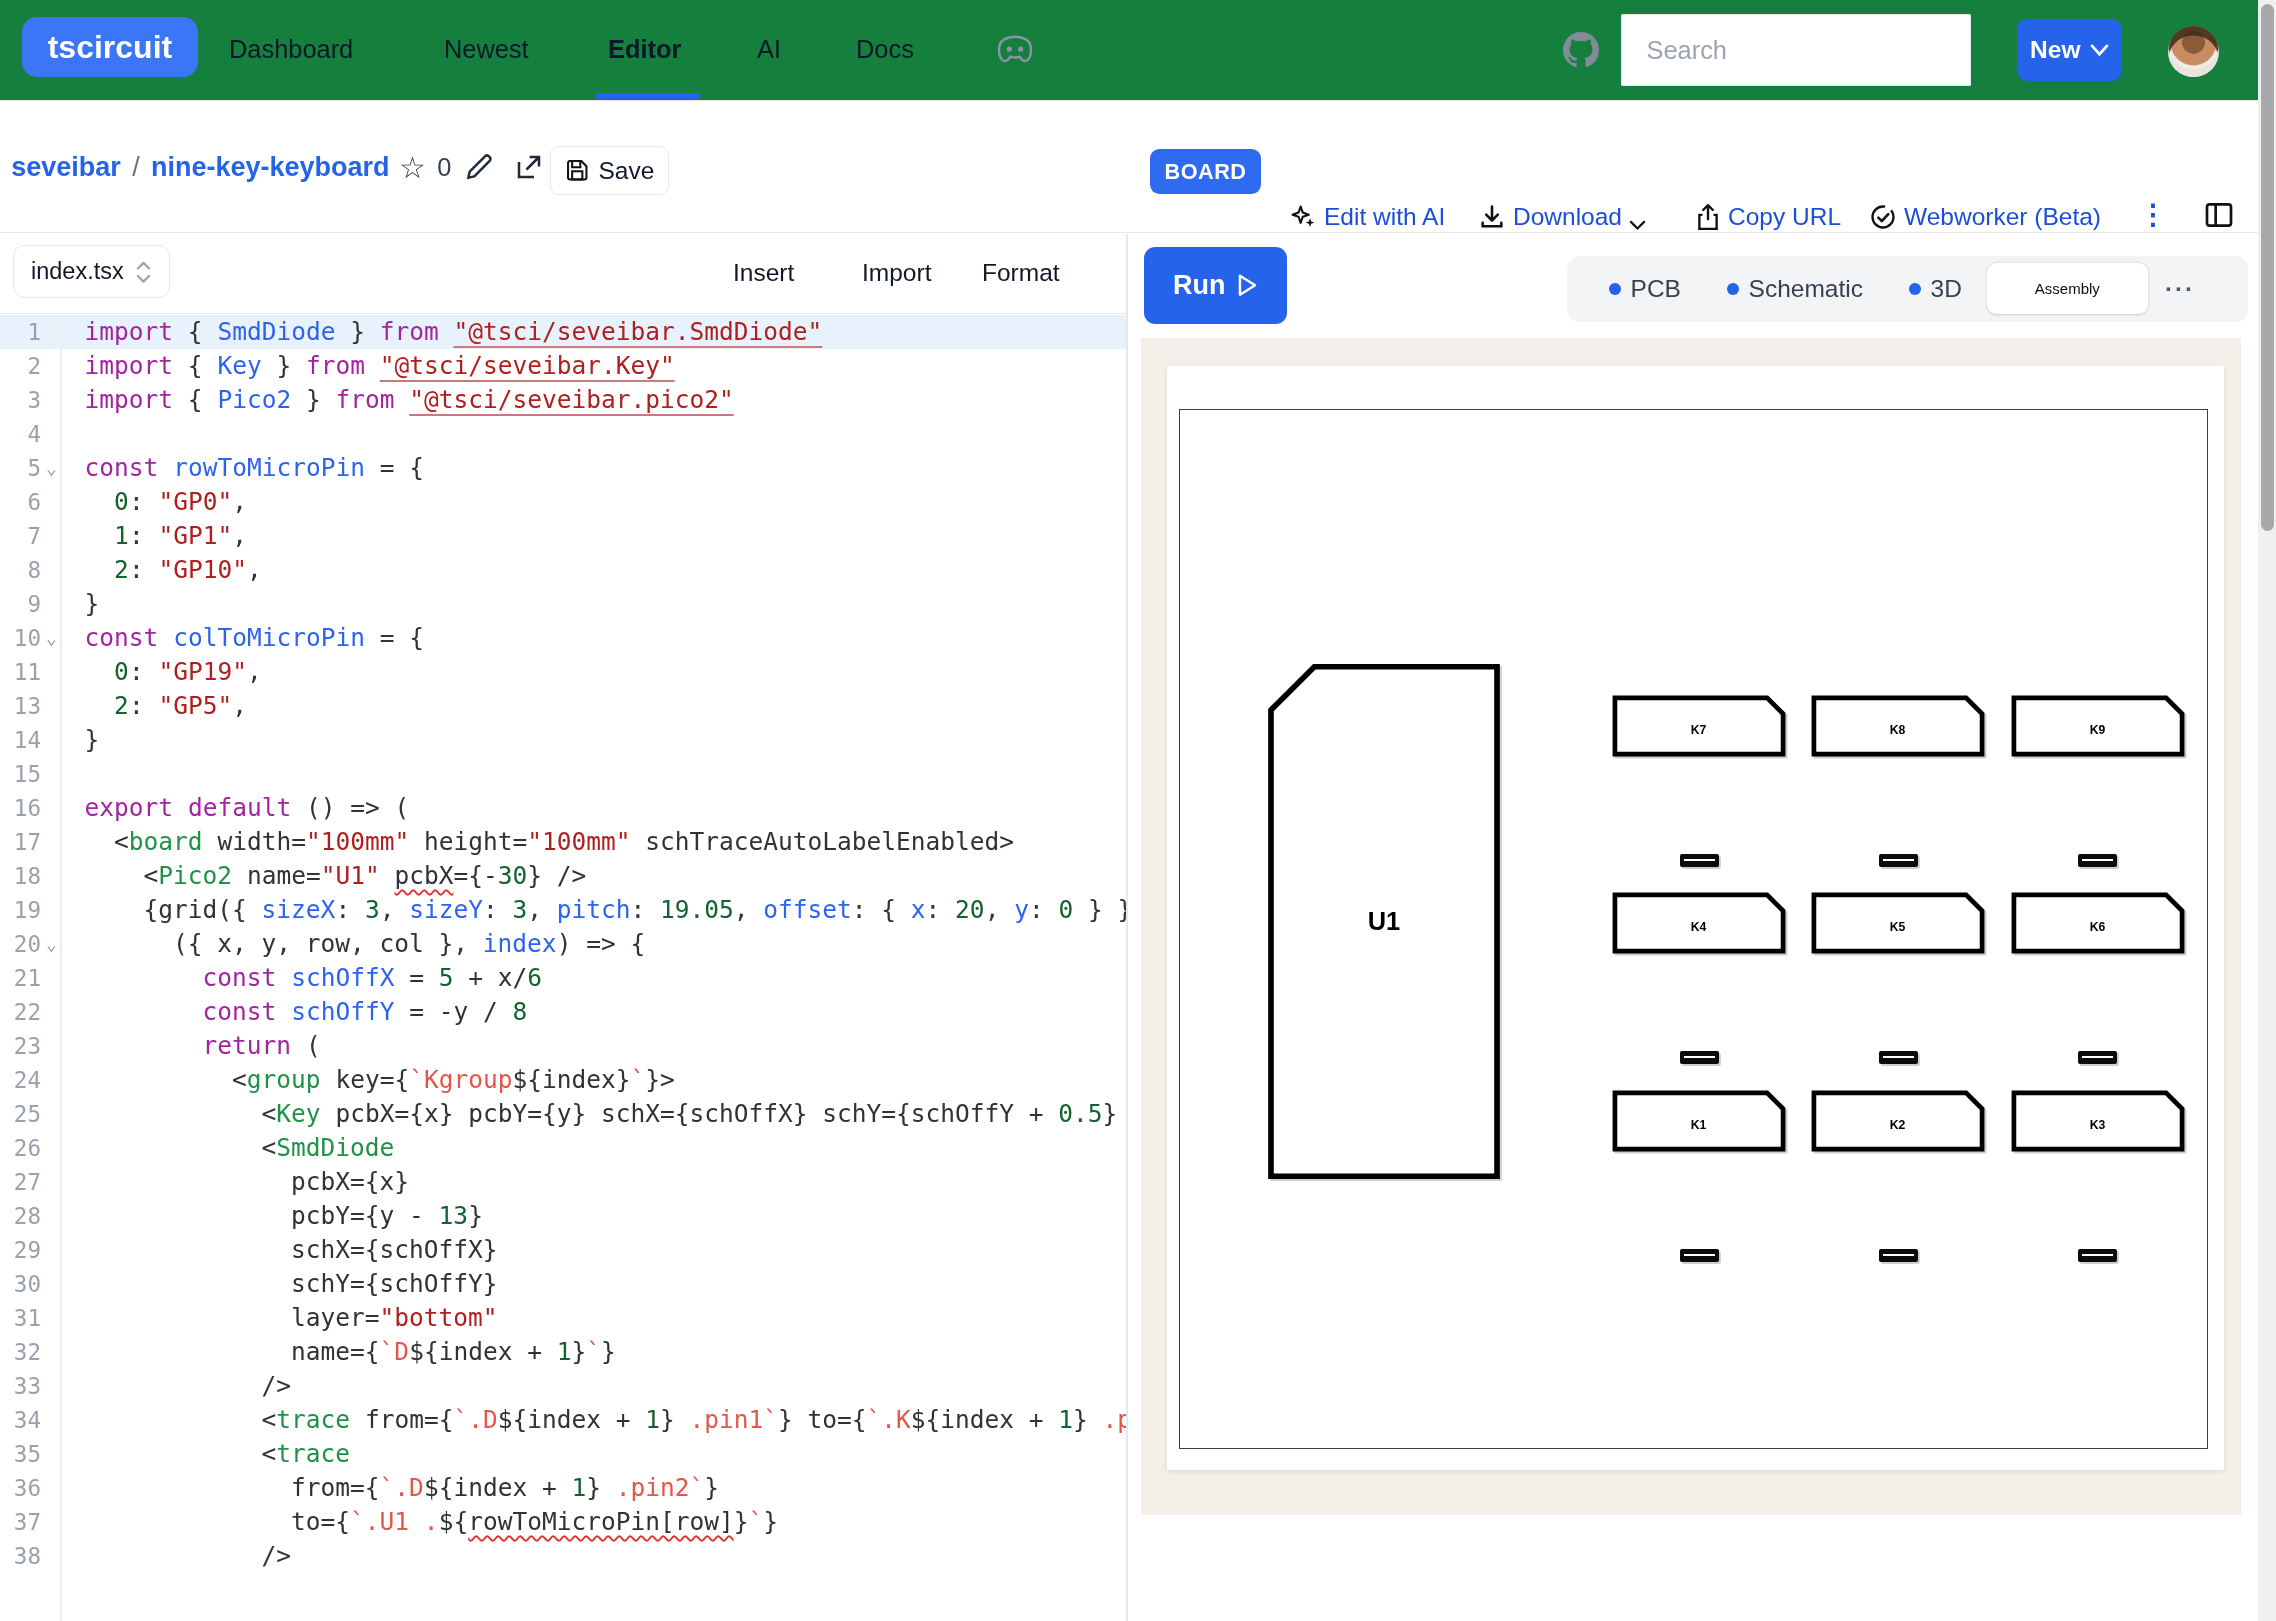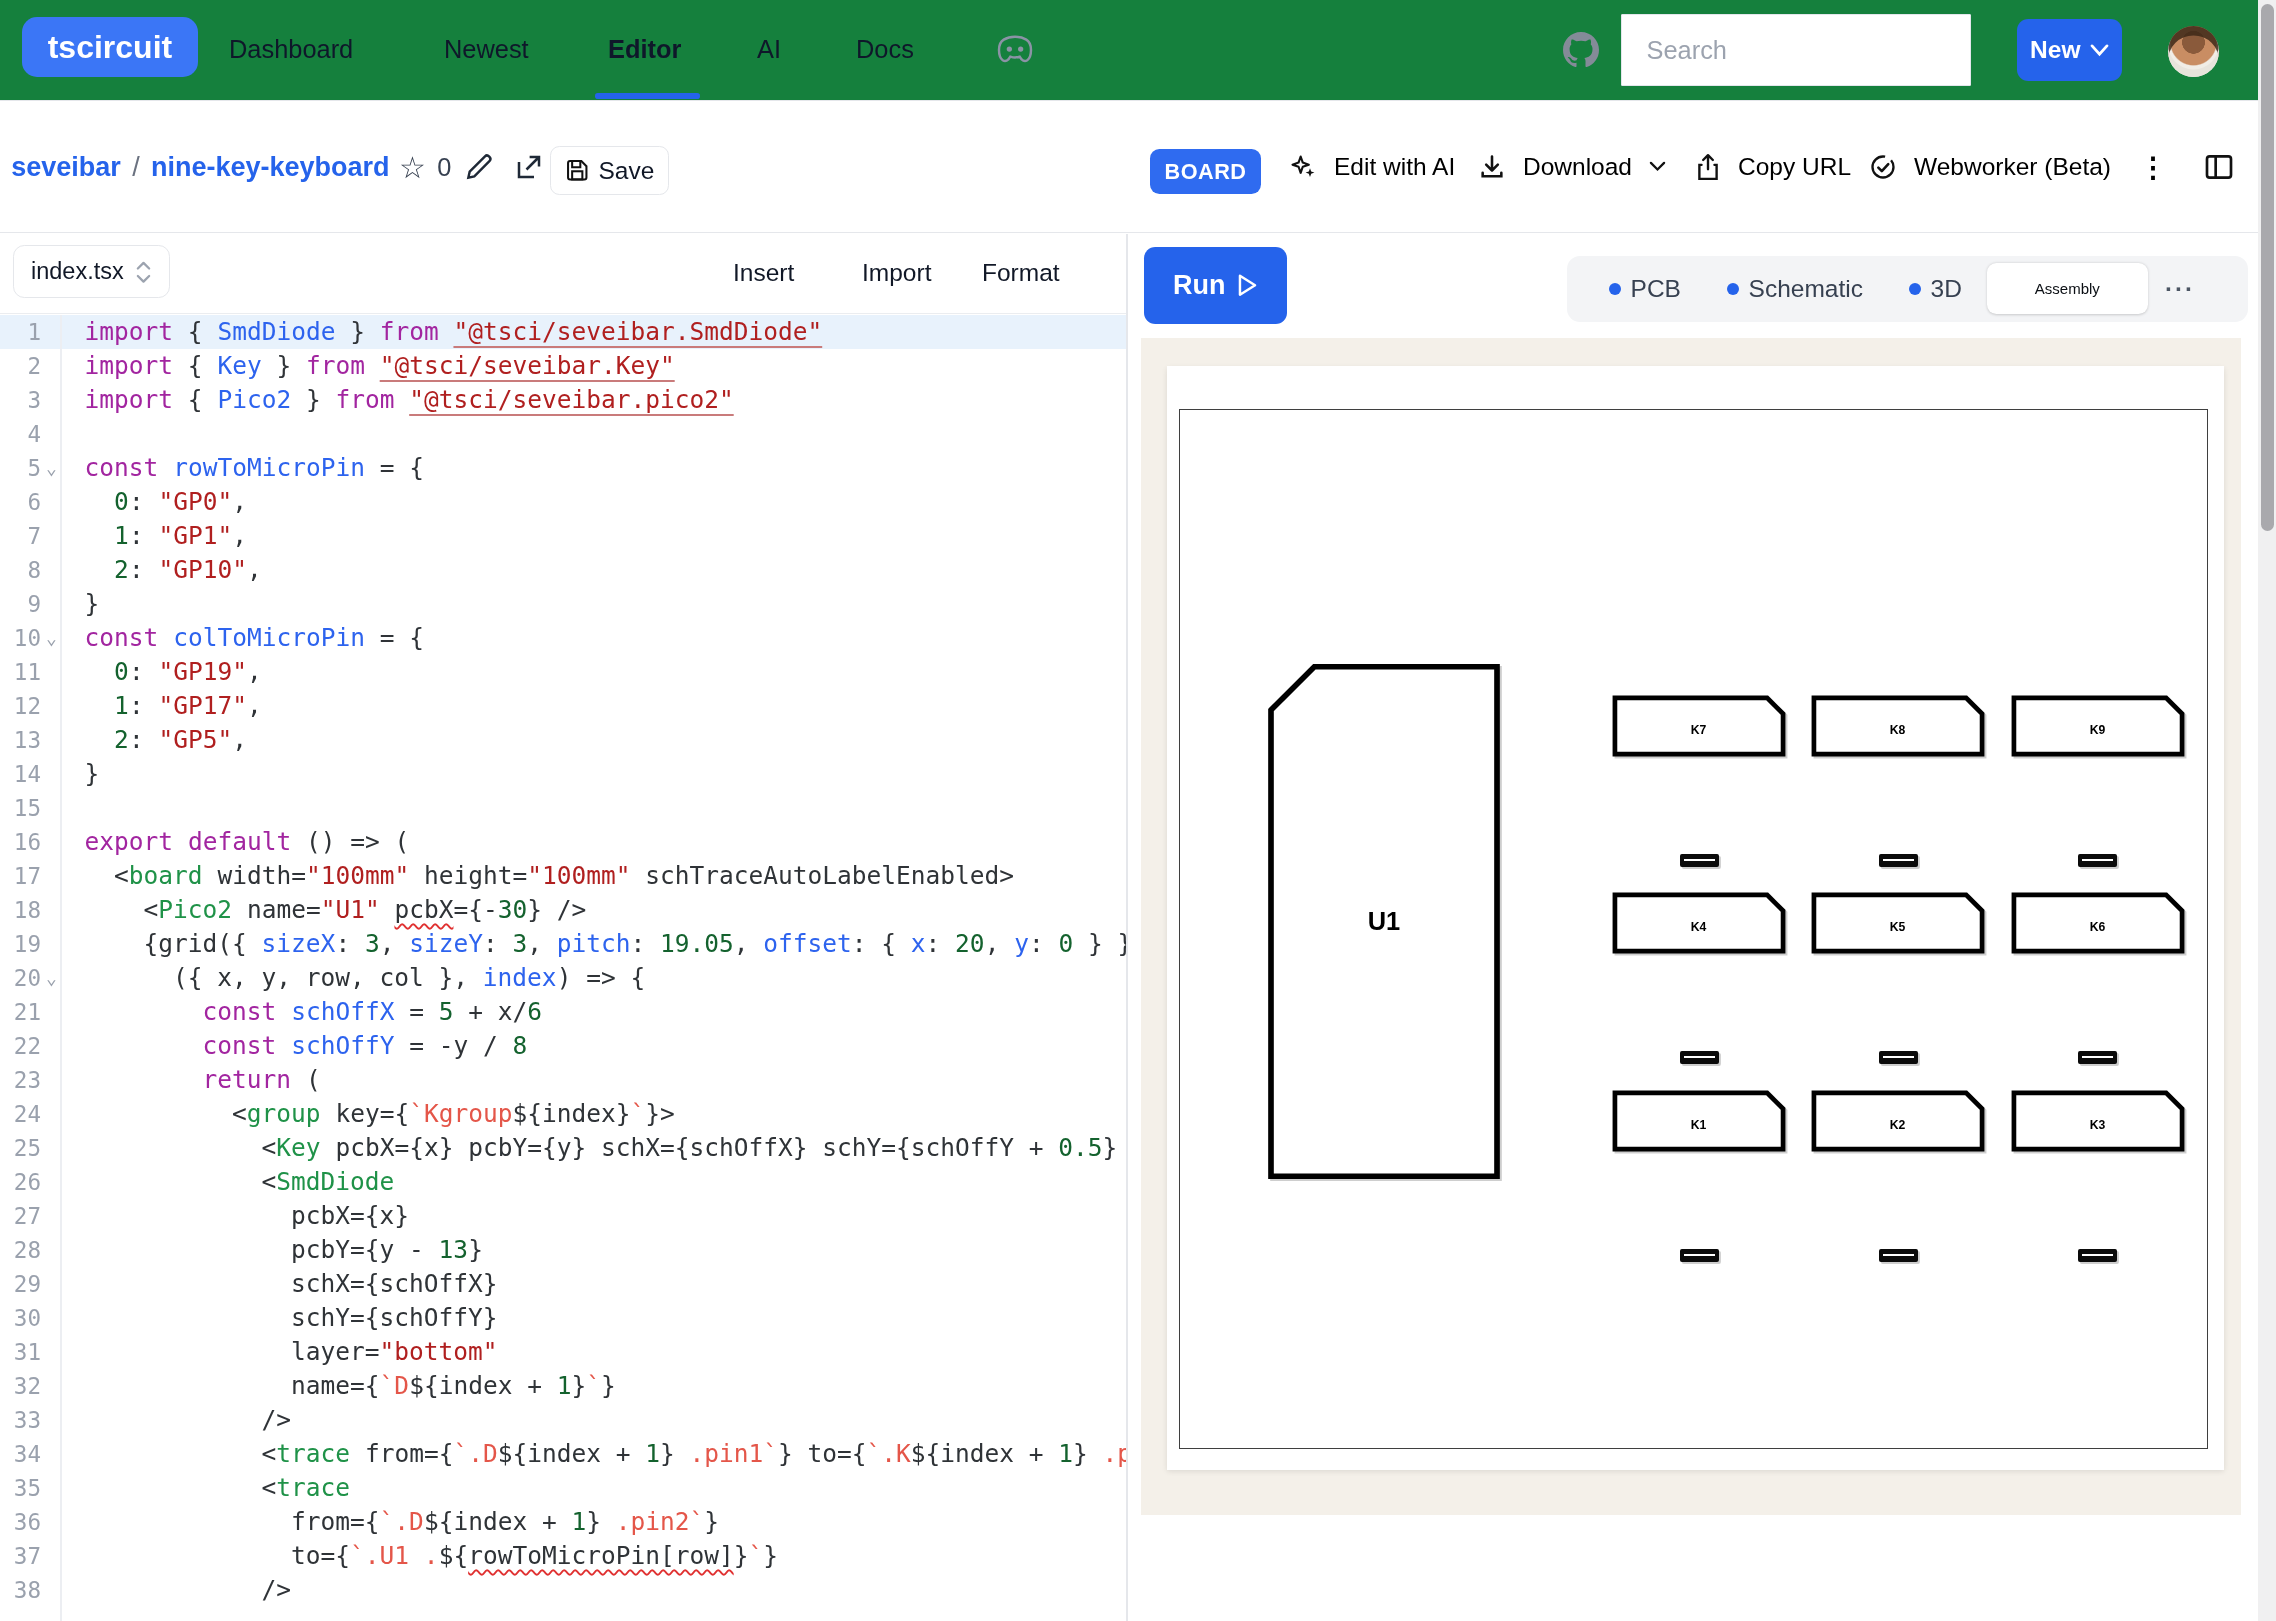--- a/index.html
+++ b/index.html
@@ -35,21 +35,21 @@
   .bluelink { color:#2563eb; font-weight:bold; font-size:27px; }
   .slash { color:#6b7280; font-size:27px; padding:0 11.3px; font-weight:400; }
   .staricon { font-size:30px; color:#374151; }
   .countt { font-size:25.4px; color:#374151; }
   #savebtn { position:absolute; left:550px; top:43px; width:119px; height:49px; border:1.9px solid #e5e7eb;
     border-radius:9.4px; background:#fff; display:flex; align-items:center; justify-content:center; gap:9.4px;
     font-size:24.5px; font-weight:500; color:#111827; cursor:pointer; }
   #boardbadge { position:absolute; left:1150px; top:46px; width:111px; height:45px; background:#2f6bf0;
     border-radius:9.4px; color:#fff; font-weight:bold; font-size:21.7px; letter-spacing:0.5px;
     display:flex; align-items:center; justify-content:center; }
-  .tbact { display:flex; align-items:center; gap:17px; font-size:24.5px; font-weight:500; color:#000000;
+  .tbact { display:flex; align-items:flex-end; gap:7px; font-size:24.5px; font-weight:500; color:#1d4ed8;
     position:absolute; top:0; height:128px; cursor:pointer; }
   .icn { display:inline-flex; }
 
   
   #edheader { position:absolute; left:0; top:234px; width:1126px; height:80px; background:#fff;
     border-bottom:1.9px solid #ebedf0; }
   #filechip { position:absolute; left:13px; top:11.3px; height:53px; padding:0 17px; border:1.9px solid #e5e7eb;
     border-radius:11.3px; display:flex; align-items:center; gap:11.3px; font-size:23.5px; color:#111827;
     background:#fff; cursor:pointer; }
   .edmenu { position:absolute; top:0; height:78px; display:flex; align-items:center; font-size:24.5px;
@@ -246,21 +246,20 @@
       <div class="cl"><span class="g">2</span><span class="fold"></span><span class="code"><span class="tk-k">import</span><span class="tk-p"> { </span><span class="tk-v">Key</span><span class="tk-p"> } </span><span class="tk-k">from</span><span class="tk-p"> </span><span class="tk-sl">"@tsci/seveibar.Key"</span></span></div>
       <div class="cl"><span class="g">3</span><span class="fold"></span><span class="code"><span class="tk-k">import</span><span class="tk-p"> { </span><span class="tk-v">Pico2</span><span class="tk-p"> } </span><span class="tk-k">from</span><span class="tk-p"> </span><span class="tk-sl">"@tsci/seveibar.pico2"</span></span></div>
       <div class="cl"><span class="g">4</span><span class="fold"></span><span class="code"></span></div>
       <div class="cl"><span class="g">5</span><span class="fold">⌄</span><span class="code"><span class="tk-k">const</span><span class="tk-p"> </span><span class="tk-v">rowToMicroPin</span><span class="tk-p"> = {</span></span></div>
       <div class="cl"><span class="g">6</span><span class="fold"></span><span class="code"><span class="tk-p">  </span><span class="tk-n">0</span><span class="tk-p">: </span><span class="tk-s">"GP0"</span><span class="tk-p">,</span></span></div>
       <div class="cl"><span class="g">7</span><span class="fold"></span><span class="code"><span class="tk-p">  </span><span class="tk-n">1</span><span class="tk-p">: </span><span class="tk-s">"GP1"</span><span class="tk-p">,</span></span></div>
       <div class="cl"><span class="g">8</span><span class="fold"></span><span class="code"><span class="tk-p">  </span><span class="tk-n">2</span><span class="tk-p">: </span><span class="tk-s">"GP10"</span><span class="tk-p">,</span></span></div>
       <div class="cl"><span class="g">9</span><span class="fold"></span><span class="code"><span class="tk-p">}</span></span></div>
       <div class="cl"><span class="g">10</span><span class="fold">⌄</span><span class="code"><span class="tk-k">const</span><span class="tk-p"> </span><span class="tk-v">colToMicroPin</span><span class="tk-p"> = {</span></span></div>
       <div class="cl"><span class="g">11</span><span class="fold"></span><span class="code"><span class="tk-p">  </span><span class="tk-n">0</span><span class="tk-p">: </span><span class="tk-s">"GP19"</span><span class="tk-p">,</span></span></div>
-      <div class="cl"><span class="g">12</span><span class="fold"></span><span class="code"><span class="tk-p">  </span><span class="tk-n">1</span><span class="tk-p">: </span><span class="tk-s">"GP17"</span><span class="tk-p">,</span></span></div>
       <div class="cl"><span class="g">13</span><span class="fold"></span><span class="code"><span class="tk-p">  </span><span class="tk-n">2</span><span class="tk-p">: </span><span class="tk-s">"GP5"</span><span class="tk-p">,</span></span></div>
       <div class="cl"><span class="g">14</span><span class="fold"></span><span class="code"><span class="tk-p">}</span></span></div>
       <div class="cl"><span class="g">15</span><span class="fold"></span><span class="code"></span></div>
       <div class="cl"><span class="g">16</span><span class="fold"></span><span class="code"><span class="tk-k">export</span><span class="tk-p"> </span><span class="tk-k">default</span><span class="tk-p"> () =&gt; (</span></span></div>
       <div class="cl"><span class="g">17</span><span class="fold"></span><span class="code"><span class="tk-p">  &lt;</span><span class="tk-t">board</span><span class="tk-p"> width=</span><span class="tk-s">"100mm"</span><span class="tk-p"> height=</span><span class="tk-s">"100mm"</span><span class="tk-p"> schTraceAutoLabelEnabled&gt;</span></span></div>
       <div class="cl"><span class="g">18</span><span class="fold"></span><span class="code"><span class="tk-p">    &lt;</span><span class="tk-t">Pico2</span><span class="tk-p"> name=</span><span class="tk-s">"U1"</span><span class="tk-p"> </span><span class="tk-psq">pcbX</span><span class="tk-p">={-</span><span class="tk-n">30</span><span class="tk-p">} /&gt;</span></span></div>
       <div class="cl"><span class="g">19</span><span class="fold"></span><span class="code"><span class="tk-p">    {grid({ </span><span class="tk-v">sizeX</span><span class="tk-p">: </span><span class="tk-n">3</span><span class="tk-p">, </span><span class="tk-v">sizeY</span><span class="tk-p">: </span><span class="tk-n">3</span><span class="tk-p">, </span><span class="tk-v">pitch</span><span class="tk-p">: </span><span class="tk-n">19.05</span><span class="tk-p">, </span><span class="tk-v">offset</span><span class="tk-p">: { </span><span class="tk-v">x</span><span class="tk-p">: </span><span class="tk-n">20</span><span class="tk-p">, </span><span class="tk-v">y</span><span class="tk-p">: </span><span class="tk-n">0</span><span class="tk-p"> } }).map(</span></span></div>
       <div class="cl"><span class="g">20</span><span class="fold">⌄</span><span class="code"><span class="tk-p">      ({ x, y, row, col }, </span><span class="tk-v">index</span><span class="tk-p">) =&gt; {</span></span></div>
       <div class="cl"><span class="g">21</span><span class="fold"></span><span class="code"><span class="tk-p">        </span><span class="tk-k">const</span><span class="tk-p"> </span><span class="tk-v">schOffX</span><span class="tk-p"> = </span><span class="tk-n">5</span><span class="tk-p"> + x/</span><span class="tk-n">6</span></span></div>
       <div class="cl"><span class="g">22</span><span class="fold"></span><span class="code"><span class="tk-p">        </span><span class="tk-k">const</span><span class="tk-p"> </span><span class="tk-v">schOffY</span><span class="tk-p"> = -y / </span><span class="tk-n">8</span></span></div>

